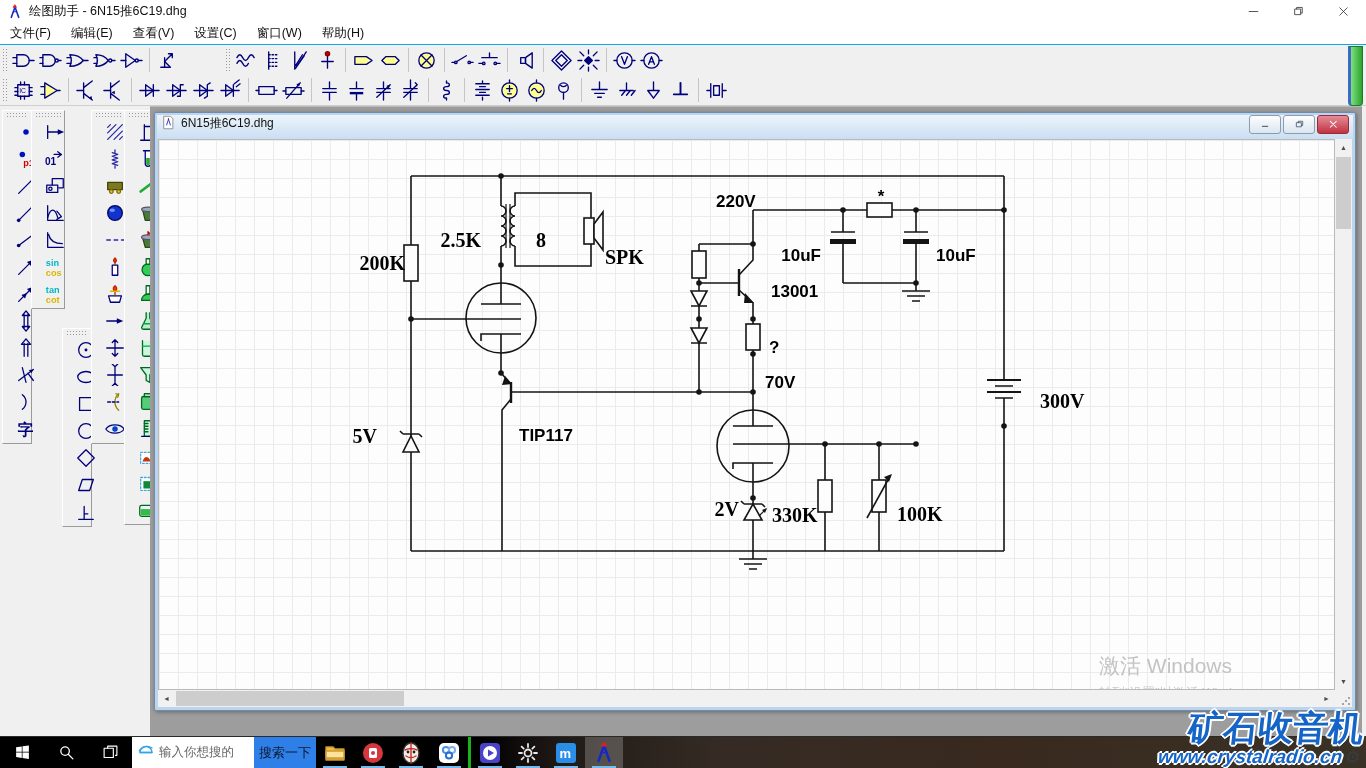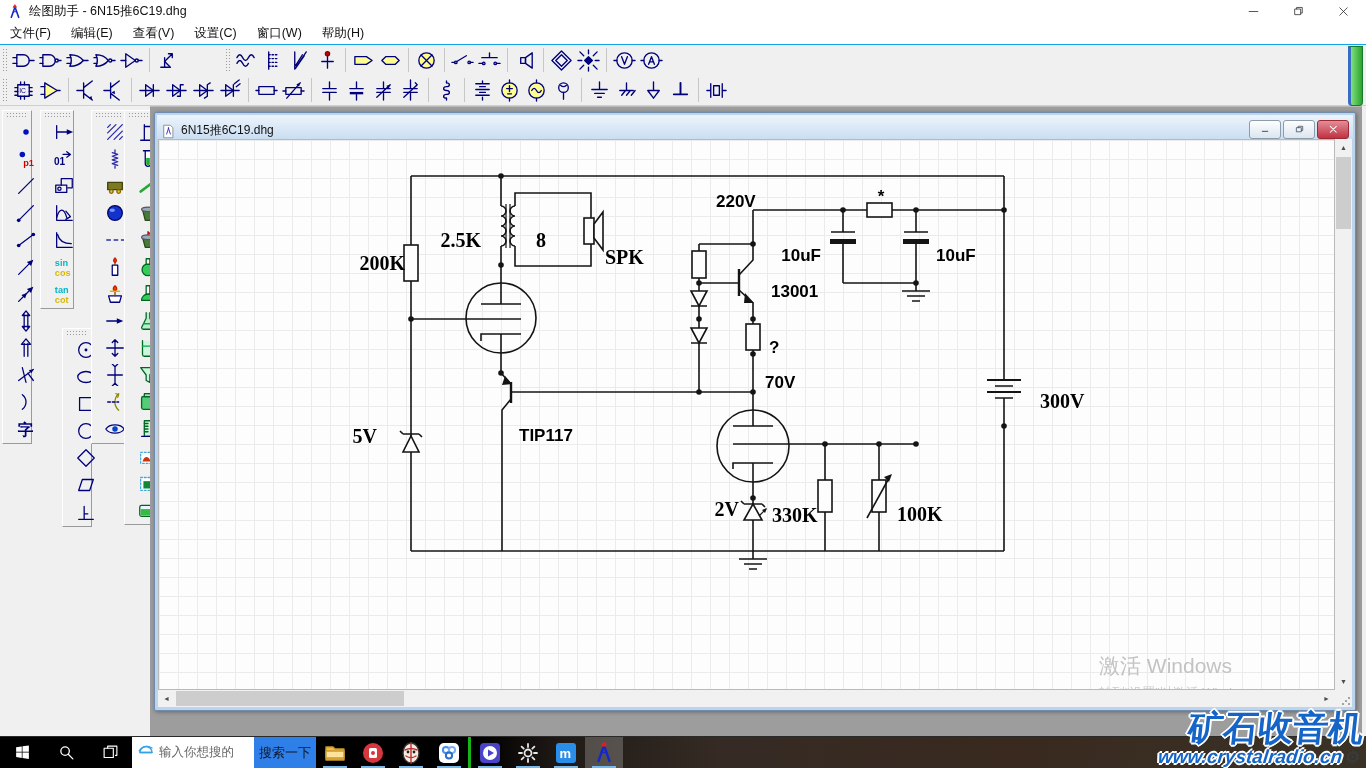--- a/index.html
+++ b/index.html
@@ -40,21 +40,21 @@
         background-image:radial-gradient(#9a9a9a 1px,transparent 1px);background-size:3px 3px;}
   .pbtn{width:46px;height:26px;margin:1px auto;display:flex;align-items:center;justify-content:center;}
   .pbtn svg{width:22px;height:22px;}
   
   .mdi{position:absolute;left:150px;top:106px;width:1212px;height:631px;background:#9d9d9d;
        border-top:1px solid #b8b8b8;}
   .rightedge{position:absolute;right:0;top:106px;width:4px;height:631px;background:#f0f0f0;}
   .child{position:absolute;left:4px;top:5px;width:1200px;height:597px;
          background:#bcd5ec;border:1px solid #6f8cae;border-radius:2px;
          box-shadow:1px 1px 4px rgba(0,0,0,.35);}
-  .child-title{height:24px;display:flex;align-items:flex-end;font-size:12px;color:#111;
+  .child-title{height:24px;display:flex;align-items:flex-start;font-size:12px;color:#111;
                background:linear-gradient(#ecf4fb,#cadef2);margin:2px 2px 0 2px;}
   .child-title .docico{width:15px;height:15px;margin:0 5px 0 4px;}
   .cbtns{margin-left:auto;display:flex;gap:2px;margin-right:4px;}
   .cbtn{width:30px;height:17px;border:1px solid #8d9cac;border-radius:3px;
         background:linear-gradient(#fdfefe,#dbe6f0);display:flex;align-items:center;justify-content:center;}
   .cbtn svg{width:11px;height:11px;}
   .cbtn.close{background:linear-gradient(#e38d98,#c23242);border-color:#9c2a34;}
   .child-body{position:absolute;left:3px;right:3px;top:26px;bottom:3px;background:#f0f0f0;}
   .canvas{position:absolute;left:0;top:0;right:17px;bottom:17px;background:#fdfdfd;
           background-image:linear-gradient(#ebebeb 1px,transparent 1px),
@@ -496,21 +496,21 @@
         <svg viewBox="0 0 24 24" fill="none" stroke="#00007b" stroke-width="1.4" stroke-linecap="round" stroke-linejoin="round">
           <path d="M8 4a10 10 0 0 1 0 16"></path>
         </svg>
       </div>
       <div class="pbtn">
         <svg viewBox="0 0 24 24" fill="none" stroke="#00007b" stroke-width="1.4" stroke-linecap="round" stroke-linejoin="round">
           <text x="3" y="19" font-size="17" fill="#00007b" stroke="none" font-weight="bold">字</text>
         </svg>
       </div>
     </div>
-  <div class="pcol" id="col_b" style="left:40px;top:4px;width:32px;">
+  <div class="pcol" id="col_b" style="left:31px;top:4px;width:32px;">
       <div class="pgrip"></div>
       <div class="pbtn">
         <svg viewBox="0 0 24 24" fill="none" stroke="#00007b" stroke-width="1.4" stroke-linecap="round" stroke-linejoin="round">
           <path d="M4 5v14M4 12h13"></path>
           <polygon points="22,12 15,9 15,15" fill="#00007b" stroke="none"></polygon>
         </svg>
       </div>
       <div class="pbtn">
         <svg viewBox="0 0 24 24" fill="none" stroke="#00007b" stroke-width="1.4" stroke-linecap="round" stroke-linejoin="round">
           <text x="1" y="19" font-size="11" fill="#00007b" stroke="none" font-weight="bold">01</text>

